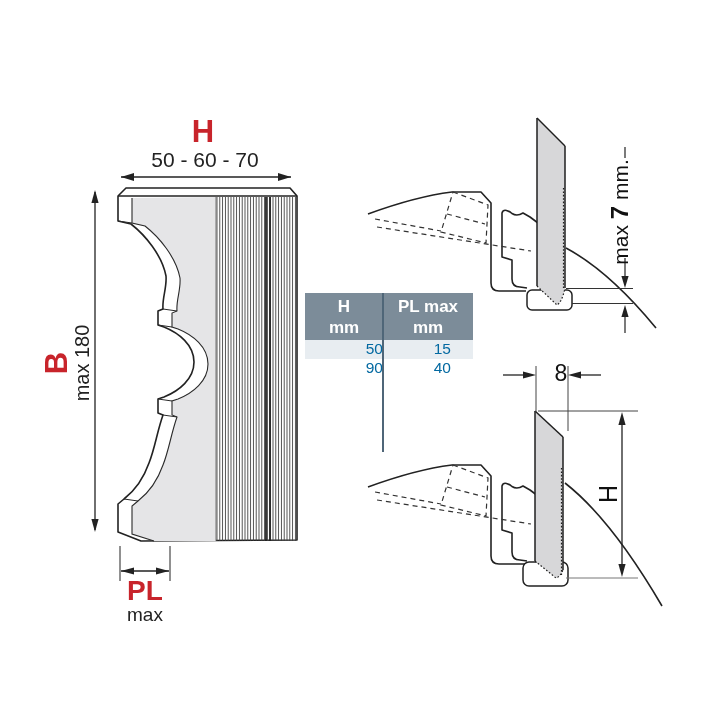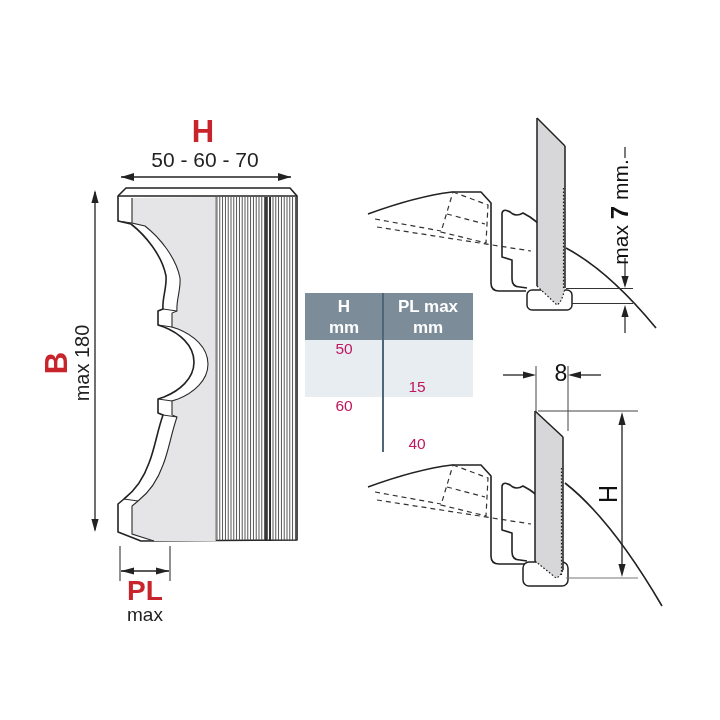--- a/index.html
+++ b/index.html
@@ -5,23 +5,23 @@
   html,body{margin:0;padding:0;background:#ffffff;}
   #stage{position:relative;width:720px;height:720px;background:#fff;overflow:hidden;
          font-family:"Liberation Sans",sans-serif;}
   #drawing{position:absolute;left:0;top:0;}
   
   #spec-table{position:absolute;left:305px;top:293px;width:168px;}
   .tbl-header{display:flex;background:var(--hdr,#7c8c99);color:#fff;font-weight:bold;
               font-size:17px;line-height:21px;text-align:center;padding:3px 0 2px 0;}
   .tbl-header .col1{width:78px;}
   .tbl-header .col2{width:90px;}
-  .tbl-row{display:flex;font-size:15.5px;line-height:18.6px;text-align:center;color:#be185d;}
+  .tbl-row{display:flex;font-size:15.5px;line-height:18.6px;text-align:right;color:#0369a1;}
   .tbl-row .col1{width:78px;}
-  .tbl-row .col2{width:68px;margin-top:38px;}
+  .tbl-row .col2{width:68px;}
   .row-alt{background:#e8edf1;}
   .row-plain{background:#ffffff;}
   #tbl-divider{position:absolute;left:77px;top:0;width:2px;height:159px;background:#4f6678;}
   svg text{font-family:"Liberation Sans",sans-serif;}
 </style>
 </head>
 <body>
 
 <div id="stage">
 
@@ -184,19 +184,19 @@
       <div class="col2">
         <div>PL max</div>
         <div>mm</div>
       </div>
     </div>
     <div class="tbl-row row-alt">
       <div class="col1">50</div>
       <div class="col2">15</div>
     </div>
     <div class="tbl-row row-plain">
-      <div class="col1">60</div>
+      <div class="col1">90</div>
       <div class="col2">40</div>
     </div>
     <div id="tbl-divider"></div>
   </div>
 
 </div>
 
 </body></html>

